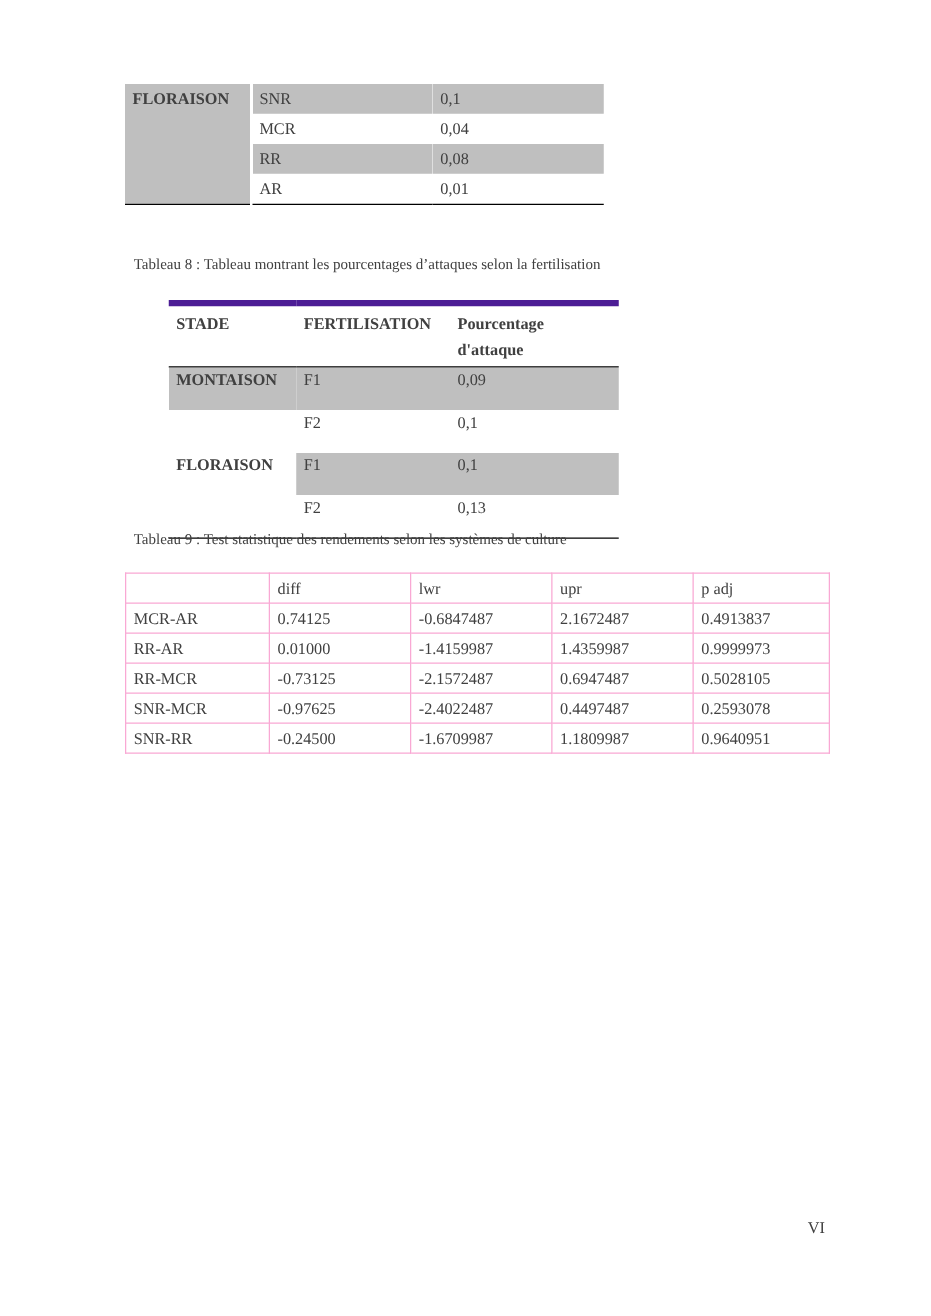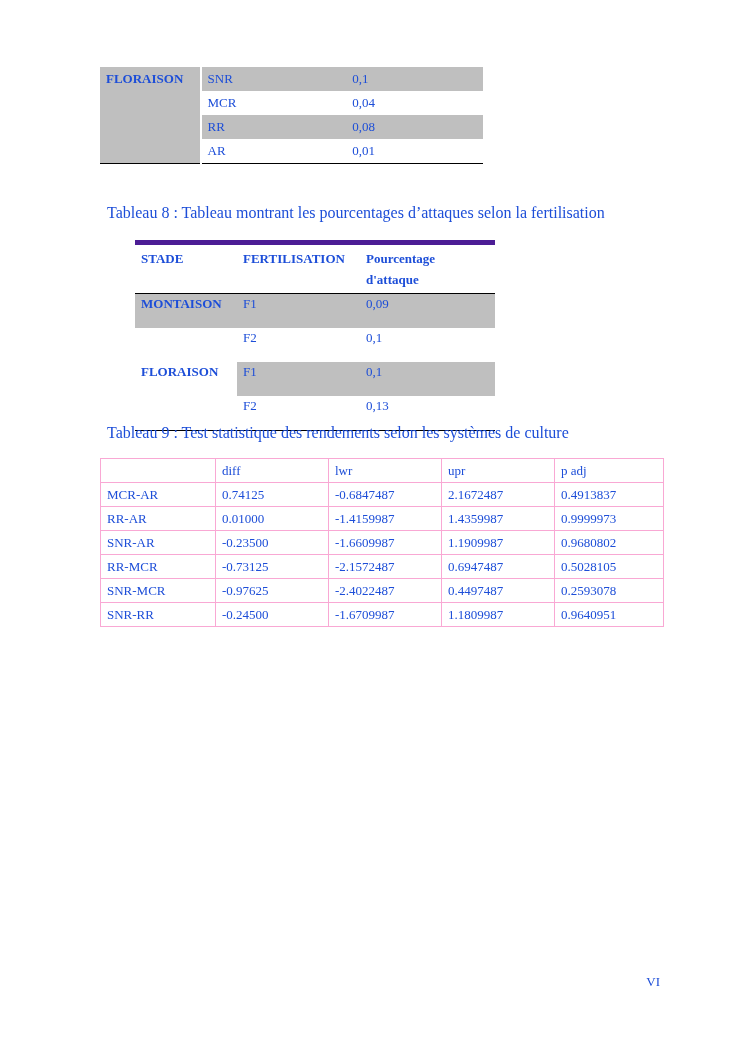--- a/index.html
+++ b/index.html
@@ -3,21 +3,21 @@
 <meta charset="utf-8">
 <style>
   * { margin: 0; padding: 0; box-sizing: border-box; }
   html, body { background: #ffffff; }
   .page {
     position: relative;
     width: 745px;
     height: 1053px;
     background: #ffffff;
     font-family: "Liberation Serif", "DejaVu Serif", serif;
-    color: #1d4ed8;
+    color: #404040;
     overflow: hidden;
   }
   :root { --shading: #BFBFBF; }
 
   table { border-collapse: collapse; font-size: 13px; table-layout: fixed; }
   td, th { vertical-align: middle; overflow: hidden; white-space: nowrap; }
 
   
   .t7 { position: absolute; left: 100px; top: 67px; width: 383px; border-bottom: 1px solid #000; }
   .t7 td { height: 24px; padding: 2px 4px 2px 6px; }
@@ -53,21 +53,21 @@
   .t9 col.k1 { width: 113px; }
   .t9 col.k2 { width: 113px; }
   .t9 col.k3 { width: 113px; }
   .t9 col.k4 { width: 109px; }
   .t9 td, .t9 th {
     border: 1px solid #f9a8d4; height: 24px; padding: 2px 4px 2px 6px;
     text-align: left; font-weight: normal;
   }
 
   
-  .caption { position: absolute; font-size: 16px; white-space: nowrap; text-align: right; }
+  .caption { position: absolute; font-size: 12px; white-space: nowrap; text-align: right; }
   .cap8 { left: 107px; top: 204px; }
   .cap9 { left: 107px; top: 424px; }
   .pagenum { position: absolute; right: 85px; top: 974px; font-size: 13px; }
 </style>
 </head>
 <body>
 
 <div class="page">
 
   <table class="t7">
@@ -159,27 +159,20 @@
         <td>0.4913837</td>
       </tr>
       <tr>
         <td>RR-AR</td>
         <td>0.01000</td>
         <td>-1.4159987</td>
         <td>1.4359987</td>
         <td>0.9999973</td>
       </tr>
       <tr>
-        <td>SNR-AR</td>
-        <td>-0.23500</td>
-        <td>-1.6609987</td>
-        <td>1.1909987</td>
-        <td>0.9680802</td>
-      </tr>
-      <tr>
         <td>RR-MCR</td>
         <td>-0.73125</td>
         <td>-2.1572487</td>
         <td>0.6947487</td>
         <td>0.5028105</td>
       </tr>
       <tr>
         <td>SNR-MCR</td>
         <td>-0.97625</td>
         <td>-2.4022487</td>

